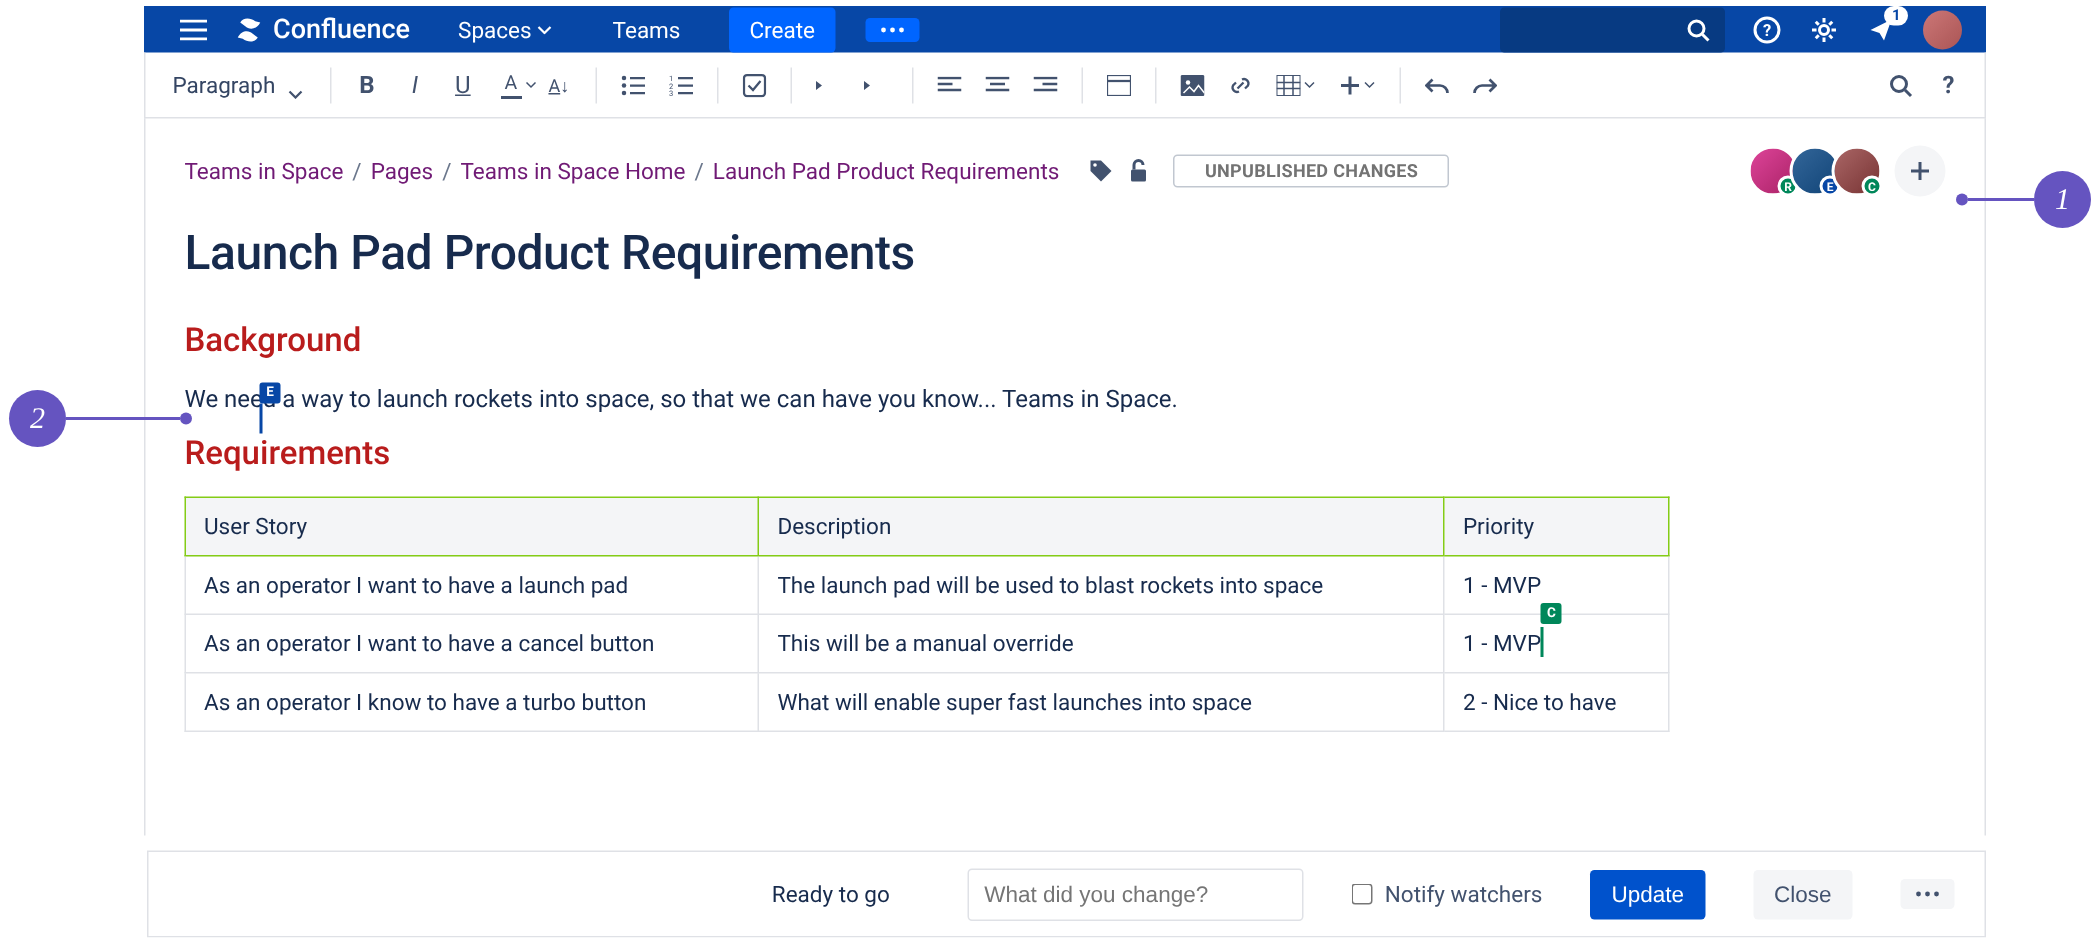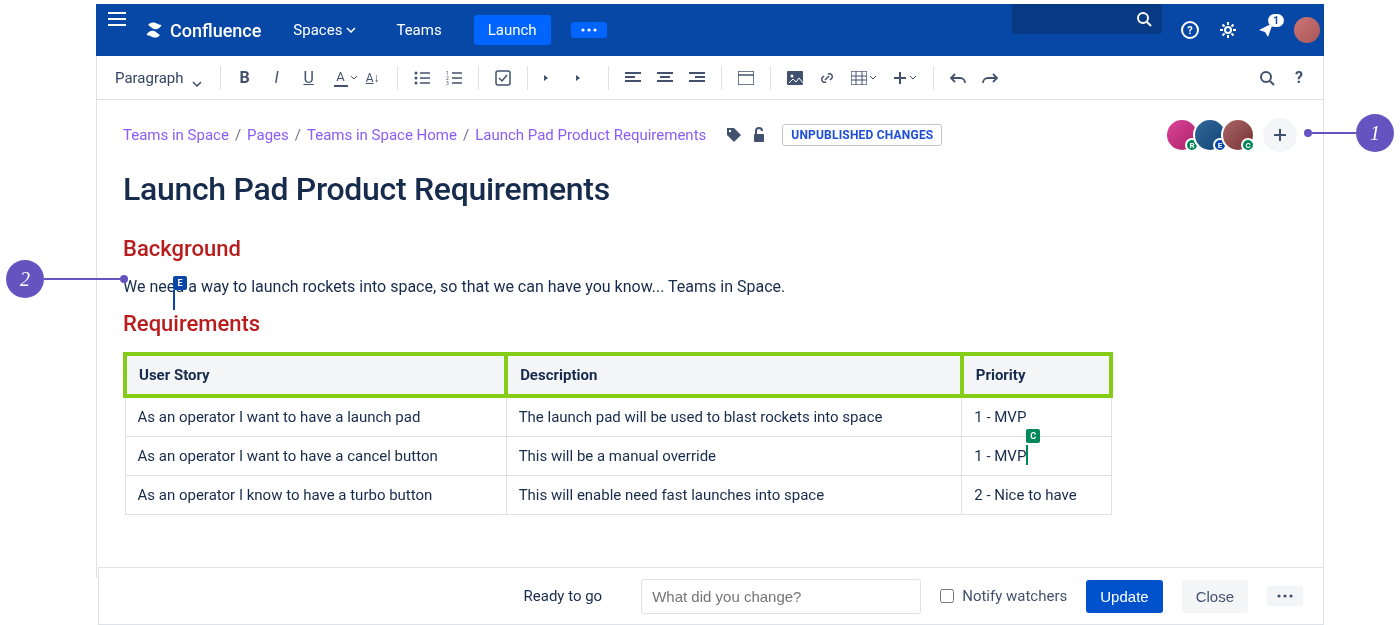--- a/index.html
+++ b/index.html
@@ -1,19 +1,19 @@
 <!DOCTYPE html>
 <html><head>
 <meta charset="utf-8">
 <style>
 * { margin: 0; padding: 0; box-sizing: border-box; }
 body { font-family: -apple-system, BlinkMacSystemFont, "Segoe UI", Roboto, sans-serif; background: #fff; width: 1400px; height: 625px; overflow: hidden; position: relative; }
 
 
-.topnav { background: #0747a6; height: 52px; display: flex; padding: 0 4px; color: #fff; margin: 4px 76px 0 96px; }
+.topnav { background: #0747a6; height: 31px; display: flex; align-items: center; padding: 0 16px; color: #fff; margin: 4px 76px 0 96px; }
 .topnav .hamburger { padding: 8px; cursor: pointer; }
 .topnav .logo { display: flex; align-items: center; gap: 6px; margin-left: 10px; font-weight: 500; font-size: 18px; }
 .topnav .nav-links { display: flex; align-items: center; gap: 16px; margin-left: 20px; }
 .topnav .nav-item { padding: 8px 12px; font-size: 15px; cursor: pointer; display: flex; align-items: center; gap: 4px; }
 .topnav .btn-create { background: #0065ff; padding: 6px 14px; border-radius: 3px; margin-left: 4px; font-size: 15px; cursor: pointer; }
 .topnav .btn-more { background: #0065ff; padding: 6px 10px; border-radius: 3px; margin-left: 4px; cursor: pointer; }
 .topnav .spacer { flex: 1; }
 .topnav .search-box { background: #073a82; width: 150px; height: 30px; display: flex; align-items: center; justify-content: flex-end; padding: 0 10px; border-radius: 3px; }
 .topnav .right-icons { display: flex; align-items: center; gap: 18px; margin-left: 18px; }
 .topnav .icon-btn { cursor: pointer; position: relative; }
@@ -24,46 +24,46 @@
 .editor-toolbar { border: 1px solid #dfe1e6; border-top: none; height: 44px; display: flex; align-items: center; padding: 0 10px; margin: 0 76px 0 96px; gap: 4px; }
 .tb-sep { width: 1px; height: 24px; background: #dfe1e6; margin: 0 6px; }
 .tb-btn { padding: 6px 6px; cursor: pointer; color: #42526e; display: flex; align-items: center; justify-content: center; min-width: 28px; height: 30px; border-radius: 3px; }
 .para-select { display: flex; align-items: flex-end; gap: 8px; padding: 4px 8px; cursor: pointer; font-size: 15px; color: #344563; }
 .tb-spacer { flex: 1; }
 
 
 .content-wrap { margin: 0 76px 0 96px; border-left: 1px solid #dfe1e6; border-right: 1px solid #dfe1e6; padding: 18px 26px 8px 26px; height: 478px; overflow: hidden; position: relative; }
 .meta-row { display: flex; align-items: center; gap: 8px; }
 .breadcrumb { display: flex; align-items: center; gap: 6px; font-size: 15px; }
-.breadcrumb a { color: #8b5cf6; text-decoration: none; cursor: pointer; }
+.breadcrumb a { color: #701a75; text-decoration: none; cursor: pointer; }
 .breadcrumb .sep { color: #6b778c; }
 .meta-icons { display: flex; gap: 10px; margin-left: 12px; color: #42526e; }
-.unpub-badge { border: 1px solid #c1c7d0; border-radius: 3px; padding: 3px 8px; font-size: 12px; font-weight: 700; color: #1d4ed8; letter-spacing: 0.2px; margin-left: 8px; }
+.unpub-badge { border: 1px solid #c1c7d0; border-radius: 3px; padding: 3px 20px; font-size: 12px; font-weight: 700; color: #737373; letter-spacing: 0.2px; margin-left: 8px; }
 .collab-avatars { display: flex; align-items: center; margin-left: auto; gap: -6px; }
 .collab-avatars .cav { width: 34px; height: 34px; border-radius: 50%; border: 2px solid #fff; margin-left: -6px; position: relative; }
 .cav .mini { position: absolute; bottom: -2px; right: -2px; width: 14px; height: 14px; border-radius: 50%; border: 2px solid #fff; font-size: 8px; font-weight: 700; color: #fff; display: flex; align-items: center; justify-content: center; }
 .add-collab { width: 34px; height: 34px; border-radius: 50%; background: #f4f5f7; display: flex; align-items: center; justify-content: center; color: #42526e; margin-left: 8px; cursor: pointer; }
 
 
 .page-title { font-size: 32px; font-weight: 500; color: #172b4d; margin-top: 18px; letter-spacing: -0.3px; }
 .section-h { font-size: 22px; font-weight: 500; color: #b91c1c; margin-top: 28px; }
 .body-text { font-size: 16px; color: #172b4d; margin-top: 14px; line-height: 1.5; position: relative; }
 .collab-marker { position: absolute; width: 14px; height: 14px; font-size: 9px; font-weight: 700; color: #fff; display: flex; align-items: center; justify-content: center; border-radius: 2px; }
 .collab-caret { position: absolute; width: 2px; height: 20px; }
 
 
 .req-table { width: 100%; max-width: 990px; border-collapse: collapse; margin-top: 16px; font-size: 15px; color: #172b4d; }
-.req-table th { background: #f4f5f7; border: 4px solid #84cc16; padding: 10px 12px; text-align: left; font-weight: 700; }
+.req-table th { background: #f4f5f7; border: 1px solid #84cc16; padding: 10px 12px; text-align: left; font-weight: 400; }
 .req-table td { border: 1px solid #dfe1e6; padding: 10px 12px; position: relative; }
 
 
-.bottom-bar { position: absolute; left: 98px; right: 76px; bottom: 0; height: 58px; border: 1px solid #dfe1e6; display: flex; align-items: center; padding: 0 20px; gap: 19px; background: #fff; }
+.bottom-bar { position: absolute; left: 98px; right: 76px; bottom: 0; height: 58px; border: 1px solid #dfe1e6; display: flex; align-items: center; padding: 0 20px; gap: 32px; background: #fff; }
 .bb-spacer { flex: 1; }
 .bb-status { font-size: 15px; color: #172b4d; margin-right: 20px; }
-.bb-input { border: 1px solid #dfe1e6; border-radius: 3px; padding: 8px 10px; width: 280px; font-size: 15px; color: #6b778c; }
+.bb-input { border: 1px solid #dfe1e6; border-radius: 3px; padding: 8px 10px; width: 224px; font-size: 15px; color: #6b778c; }
 .bb-check { display: flex; align-items: center; gap: 8px; font-size: 15px; color: #42526e; }
 .bb-check input { width: 14px; height: 14px; }
 .btn-primary { background: #0052cc; color: #fff; border: none; padding: 8px 14px; border-radius: 3px; font-size: 15px; cursor: pointer; }
 .btn-subtle { background: #f4f5f7; color: #42526e; border: none; padding: 8px 14px; border-radius: 3px; font-size: 15px; cursor: pointer; }
 .btn-icon-only { background: #f4f5f7; border: none; padding: 8px 10px; border-radius: 3px; cursor: pointer; color: #42526e; }
 
 
 .callout { position: absolute; display: flex; align-items: center; }
 .callout .line { height: 2px; background: #6554c0; }
 .callout .dot { width: 8px; height: 8px; border-radius: 50%; background: #6554c0; }
@@ -90,21 +90,21 @@
     <div class="nav-item">
       <span>Spaces</span>
       <svg width="10" height="6" viewBox="0 0 10 6">
           <path d="M1 1l4 4 4-4" stroke="#fff" stroke-width="1.5" fill="none"></path>
         </svg>
     </div>
     <div class="nav-item">
       <span>Teams</span>
     </div>
     <div class="btn-create">
-      <span>Launch</span>
+      <span>Create</span>
     </div>
     <div class="btn-more">
       <svg width="16" height="4" viewBox="0 0 16 4">
           <circle cx="2" cy="2" r="1.6" fill="#fff"></circle>
           <circle cx="8" cy="2" r="1.6" fill="#fff"></circle>
           <circle cx="14" cy="2" r="1.6" fill="#fff"></circle>
         </svg>
     </div>
   </div>
   <div class="spacer"></div>
@@ -345,21 +345,21 @@
       <tr>
         <td>As an operator I want to have a cancel button</td>
         <td>This will be a manual override</td>
         <td style="position:relative"><span>1 - MVP</span>
           <span class="collab-marker" style="position:absolute; top:-8px; left:64px; background:#00875a">C</span>
           <span class="collab-caret" style="position:absolute; top:8px; left:64px; background:#00875a"></span>
         </td>
       </tr>
       <tr>
         <td>As an operator I know to have a turbo button</td>
-        <td>This will enable need fast launches into space</td>
+        <td>What will enable super fast launches into space</td>
         <td>2 - Nice to have</td>
       </tr>
     </tbody>
   </table>
 </div>
 
 <div class="bottom-bar">
   <div class="bb-spacer"></div>
   <div class="bb-status">Ready to go</div>
   <input class="bb-input" placeholder="What did you change?" style="">

